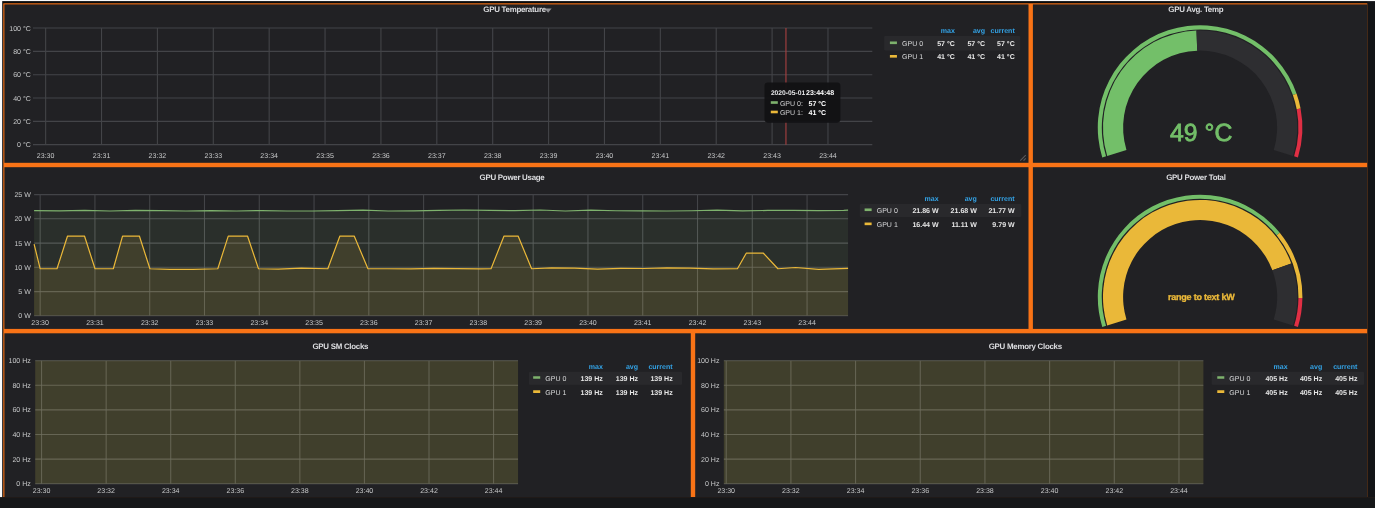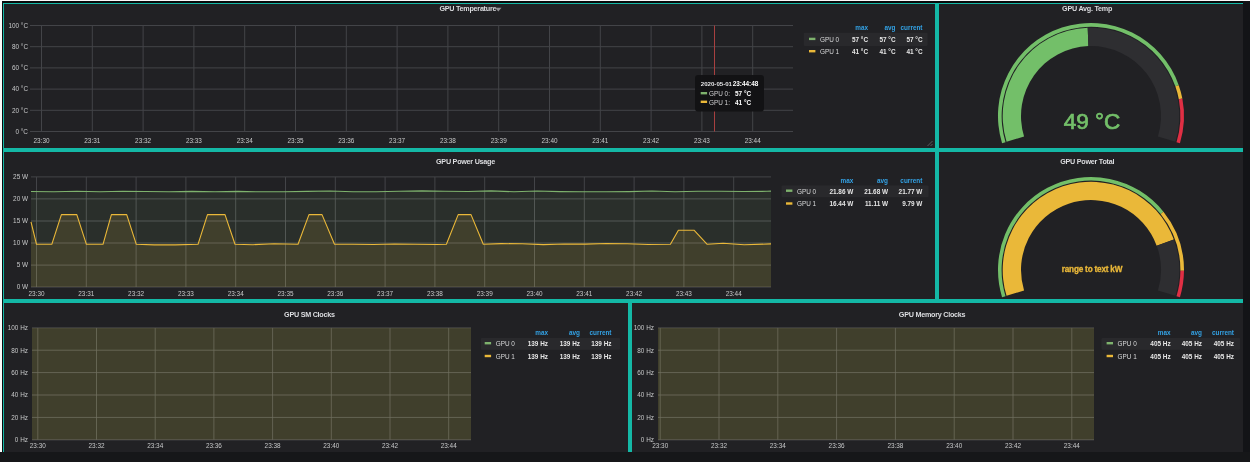--- a/index.html
+++ b/index.html
@@ -1,17 +1,17 @@
 <!DOCTYPE html>
 <html><head>
 <meta charset="utf-8">
 <style>
 html,body{margin:0;padding:0;background:#161719;}
 *{box-sizing:border-box;}
-#wrap{position:relative;width:1250px;height:452px;background:#14b8a6;overflow:hidden;
+#wrap{position:relative;width:1250px;height:452px;background:#f97316;overflow:hidden;
 font-family:"Liberation Sans",sans-serif;}
 </style>
 </head>
 <body>
 <div id="wrap">
 <div style="position:absolute;left:4px;top:4px;width:930.5px;height:144px;background:#212124;"></div>
 <div style="position:absolute;left:938.5px;top:4px;width:304.5px;height:144px;background:#212124;"></div>
 <div style="position:absolute;left:4px;top:152px;width:930.5px;height:147px;background:#212124;"></div>
 <div style="position:absolute;left:938.5px;top:152px;width:304.5px;height:147px;background:#212124;"></div>
 <div style="position:absolute;left:4px;top:303px;width:624px;height:152px;background:#212124;"></div>

